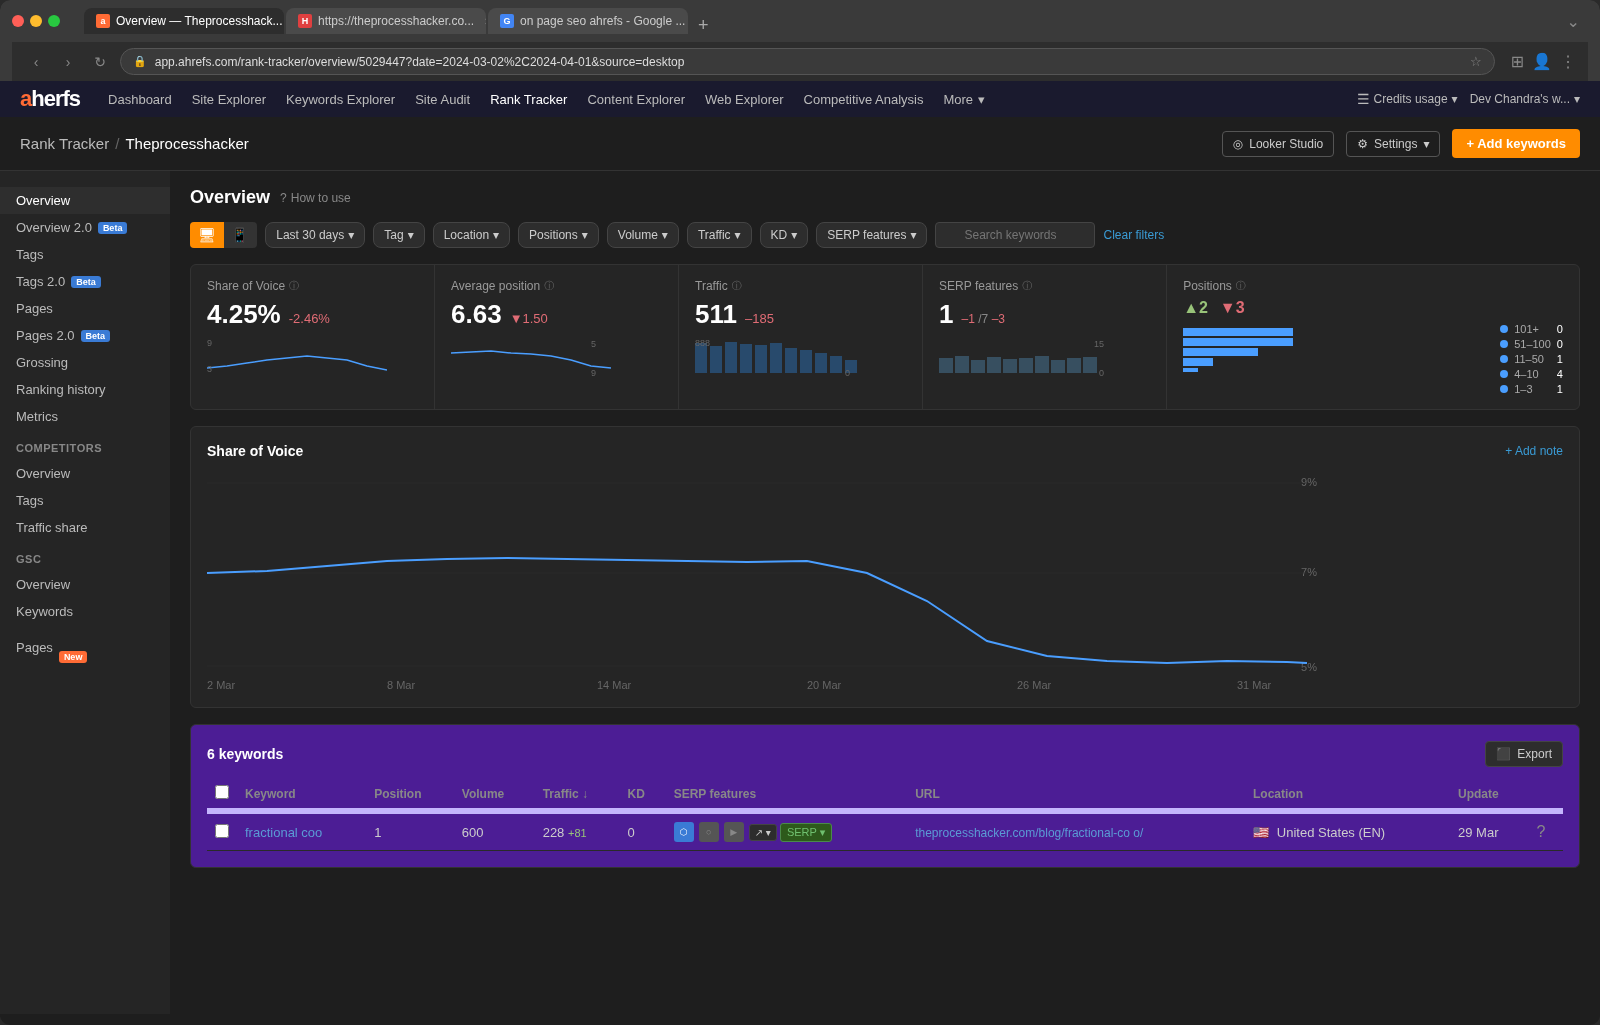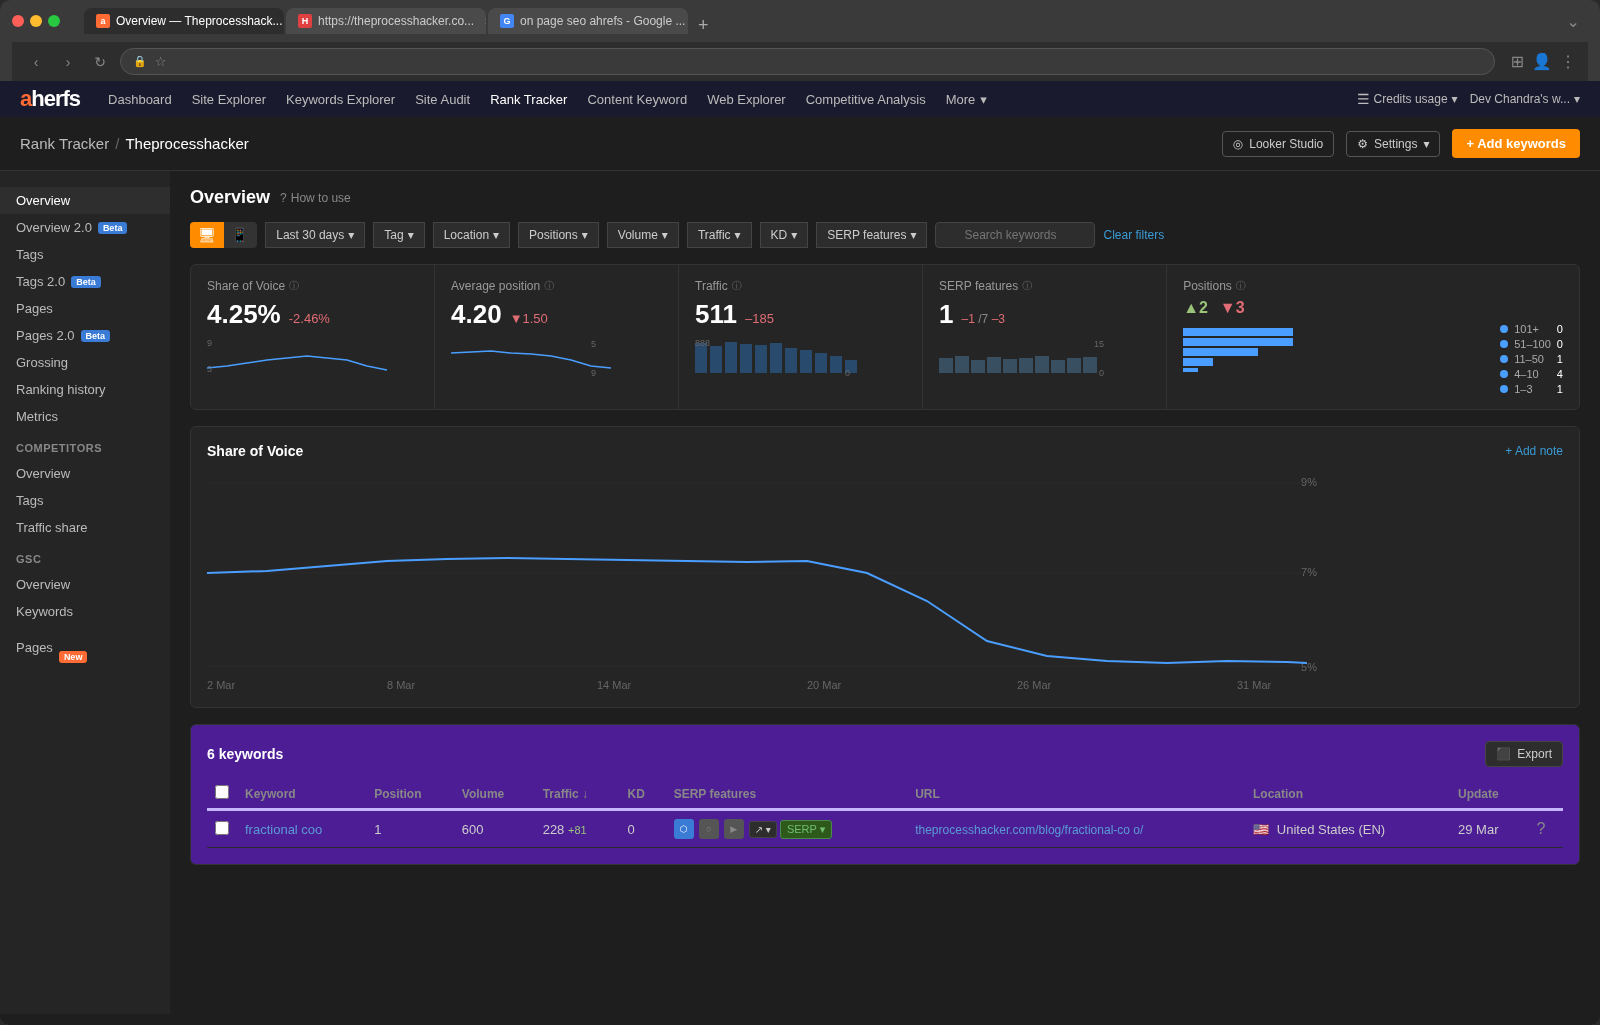--- a/index.html
+++ b/index.html
@@ -343,21 +343,21 @@
     .view-btn.active {
       background: #ff8c00;
       color: #fff;
     }
     .filter-btn {
       background: #2d2d2d;
       border: 1px solid #444;
       color: #ccc;
       font-size: 12px;
       padding: 5px 10px;
-      border-radius: 0;
+      border-radius: 8px;
       cursor: pointer;
       display: flex;
       align-items: center;
       gap: 4px;
       white-space: nowrap;
     }
     .search-keywords-input {
       background: #2d2d2d;
       border: 1px solid #444;
       color: #ccc;
@@ -509,21 +509,21 @@
     }
     .keywords-table {
       width: 100%;
       border-collapse: collapse;
     }
     .keywords-table th {
       text-align: left;
       font-size: 12px;
       color: #888;
       padding: 6px 8px;
-      border-bottom: 3px solid #c4b5fd;
+      border-bottom: 6px solid #c4b5fd;
       white-space: nowrap;
     }
     .keywords-table td {
       padding: 8px 8px;
       font-size: 13px;
       color: #ccc;
       border-bottom: 1px solid #2a2a2a;
       vertical-align: middle;
     }
     .kw-link { color: #5b9bd5; text-decoration: none; }
@@ -595,20 +595,21 @@
       <button class="tab-add">+</button>
     </div>
     <div style="color:#888;font-size:16px;cursor:pointer;padding:0 8px;">⌄</div>
   </div>
   <div class="browser-nav">
     <button class="nav-btn">‹</button>
     <button class="nav-btn">›</button>
     <button class="nav-btn">↻</button>
     <div class="address-bar">
       <span class="address-bar-icon">🔒</span>
+      <span class="address-text">app.ahrefs.com/rank-tracker/overview/5029447?date=2024-03-02%2C2024-04-01&amp;source=desktop</span>
       <div class="address-actions">
         <span class="address-action-btn">☆</span>
       </div>
     </div>
     <div style="display:flex;gap:8px;margin-left:8px;">
       <span style="color:#888;font-size:16px;cursor:pointer;">⊞</span>
       <span style="color:#888;font-size:16px;cursor:pointer;">👤</span>
       <span style="color:#888;font-size:16px;cursor:pointer;">⋮</span>
     </div>
   </div>
@@ -619,21 +620,21 @@
   <div class="top-nav">
     <div class="logo">
       <span style="color:#ff6b35;">a</span><span style="color:#fff;">herfs</span>
     </div>
     <div class="nav-links">
       <div class="nav-link">Dashboard</div>
       <div class="nav-link">Site Explorer</div>
       <div class="nav-link">Keywords Explorer</div>
       <div class="nav-link">Site Audit</div>
       <div class="nav-link active">Rank Tracker</div>
-      <div class="nav-link">Content Keyword</div>
+      <div class="nav-link">Content Explorer</div>
       <div class="nav-link">Web Explorer</div>
       <div class="nav-link">Competitive Analysis</div>
       <div class="nav-link" style="display:flex;align-items:flex-end;gap:5px;">
           <span>More</span>
           <span>▾</span>
         </div>
     </div>
     <div class="nav-right">
       <button class="credits-btn">
         <span style="font-size:14px;">☰</span>
@@ -800,21 +801,21 @@
             </svg>
           </div>
         </div>
 
         <div class="metric-card">
           <div class="metric-label">
             <span>Average position</span>
             <span class="metric-info">ⓘ</span>
           </div>
           <div class="metric-value">
-            <span>4.20</span>
+            <span>6.63</span>
             <span class="metric-change-neg">▼1.50</span>
           </div>
           <div class="metric-mini-chart">
             <svg width="160" height="40" viewBox="0 0 160 40">
               <polyline points="0,15 20,14 40,13 60,15 80,16 100,18 120,22 140,28 160,30" fill="none" stroke="#4a9eff" stroke-width="1.5"></polyline>
               <text x="140" y="9" fill="#666" font-size="9">5</text>
               <text x="140" y="38" fill="#666" font-size="9">9</text>
             </svg>
           </div>
         </div>

